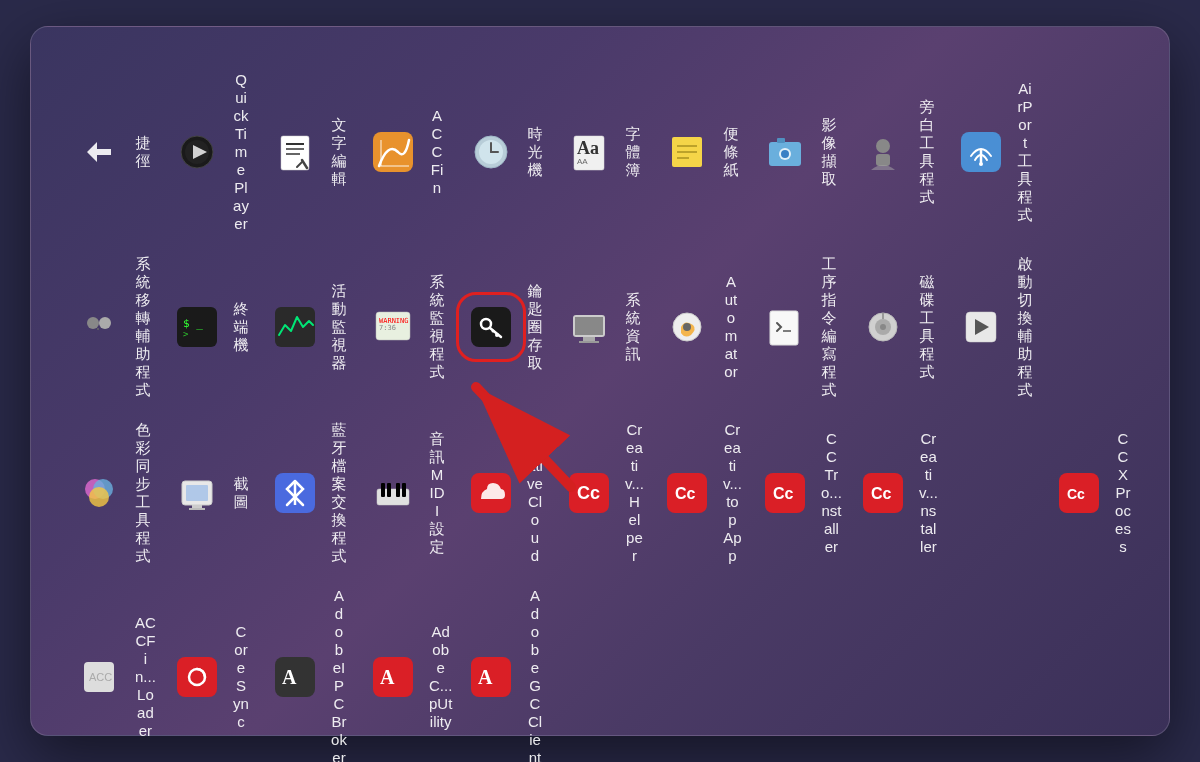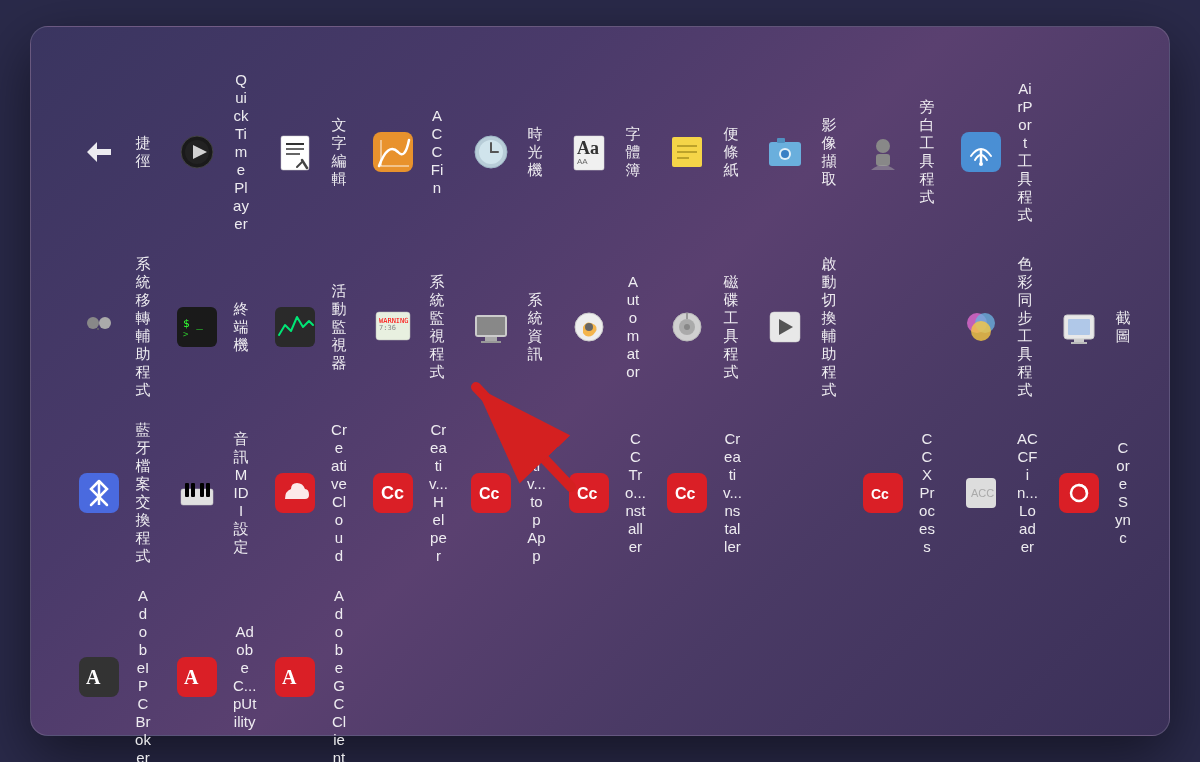--- a/index.html
+++ b/index.html
@@ -236,40 +236,62 @@
       <div class="app-item">
         <div class="app-icon">
           <svg viewBox="0 0 40 40">
             <rect x="3" y="5" width="34" height="28" rx="3" fill="#e8f0e0" stroke="#bbb" stroke-width="0.5"></rect>
             <text x="6" y="16" font-size="7" fill="#f00" font-family="monospace">WARNING</text>
             <text x="6" y="23" font-size="7" fill="#888" font-family="monospace">7:36</text>
           </svg>
         </div>
         <div class="app-label">系統監視程式</div>
       </div>
+      <div class="app-item highlighted">
+        <div class="app-icon">
+          <svg viewBox="0 0 40 40">
+            <rect width="40" height="40" rx="8" fill="#1a1a1a"></rect>
+            <circle cx="15" cy="17" r="5" stroke="white" stroke-width="2.5" fill="none"></circle>
+            <line x1="19" y1="21" x2="30" y2="30" stroke="white" stroke-width="2.5" stroke-linecap="round"></line>
+            <circle cx="26" cy="28" r="2" fill="white"></circle>
+            <circle cx="22" cy="24" r="1.5" fill="white"></circle>
+          </svg>
+        </div>
+        <div class="app-label">鑰匙圈存取</div>
+      </div>
       <div class="app-item">
         <div class="app-icon">
           <svg viewBox="0 0 40 40">
             <rect x="4" y="8" width="32" height="22" rx="3" fill="#ccc"></rect>
             <rect x="6" y="10" width="28" height="18" fill="#888"></rect>
             <rect x="14" y="30" width="12" height="4" fill="#aaa"></rect>
             <rect x="10" y="34" width="20" height="2" fill="#999"></rect>
           </svg>
         </div>
         <div class="app-label">系統資訊</div>
       </div>
       <div class="app-item">
         <div class="app-icon">
           <svg viewBox="0 0 40 40">
             <circle cx="20" cy="20" r="14" fill="#eee" stroke="#ccc" stroke-width="1"></circle>
             <path d="M14 20 Q18 12 26 18 Q30 22 24 28 Q18 32 14 26 Z" fill="#f5a623" opacity="0.8"></path>
             <circle cx="20" cy="20" r="4" fill="#666"></circle>
           </svg>
         </div>
         <div class="app-label">Automator</div>
+      </div>
+      <div class="app-item">
+        <div class="app-icon">
+          <svg viewBox="0 0 40 40">
+            <rect x="5" y="4" width="28" height="34" rx="2" fill="#f8f8f8" stroke="#ddd"></rect>
+            <path d="M12 16 L16 20 L12 24" stroke="#555" stroke-width="2" fill="none" stroke-linecap="round"></path>
+            <line x1="18" y1="24" x2="26" y2="24" stroke="#555" stroke-width="1.5"></line>
+          </svg>
+        </div>
+        <div class="app-label">工序指令編寫程式</div>
       </div>
       <div class="app-item">
         <div class="app-icon">
           <svg viewBox="0 0 40 40">
             <circle cx="20" cy="20" r="14" fill="#d0d0d0" stroke="#bbb" stroke-width="1"></circle>
             <circle cx="20" cy="20" r="8" fill="#aaa"></circle>
             <circle cx="20" cy="20" r="3" fill="#888"></circle>
             <line x1="20" y1="6" x2="20" y2="12" stroke="#999" stroke-width="2"></line>
           </svg>
         </div>

